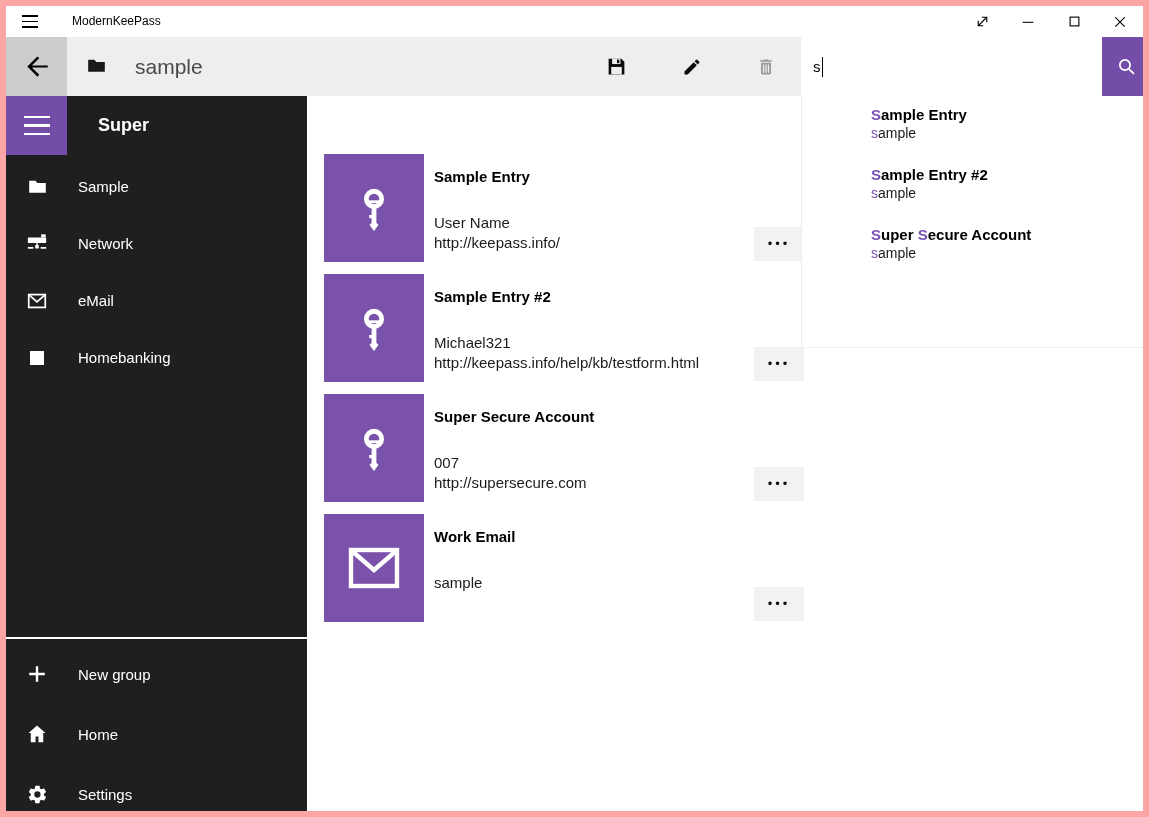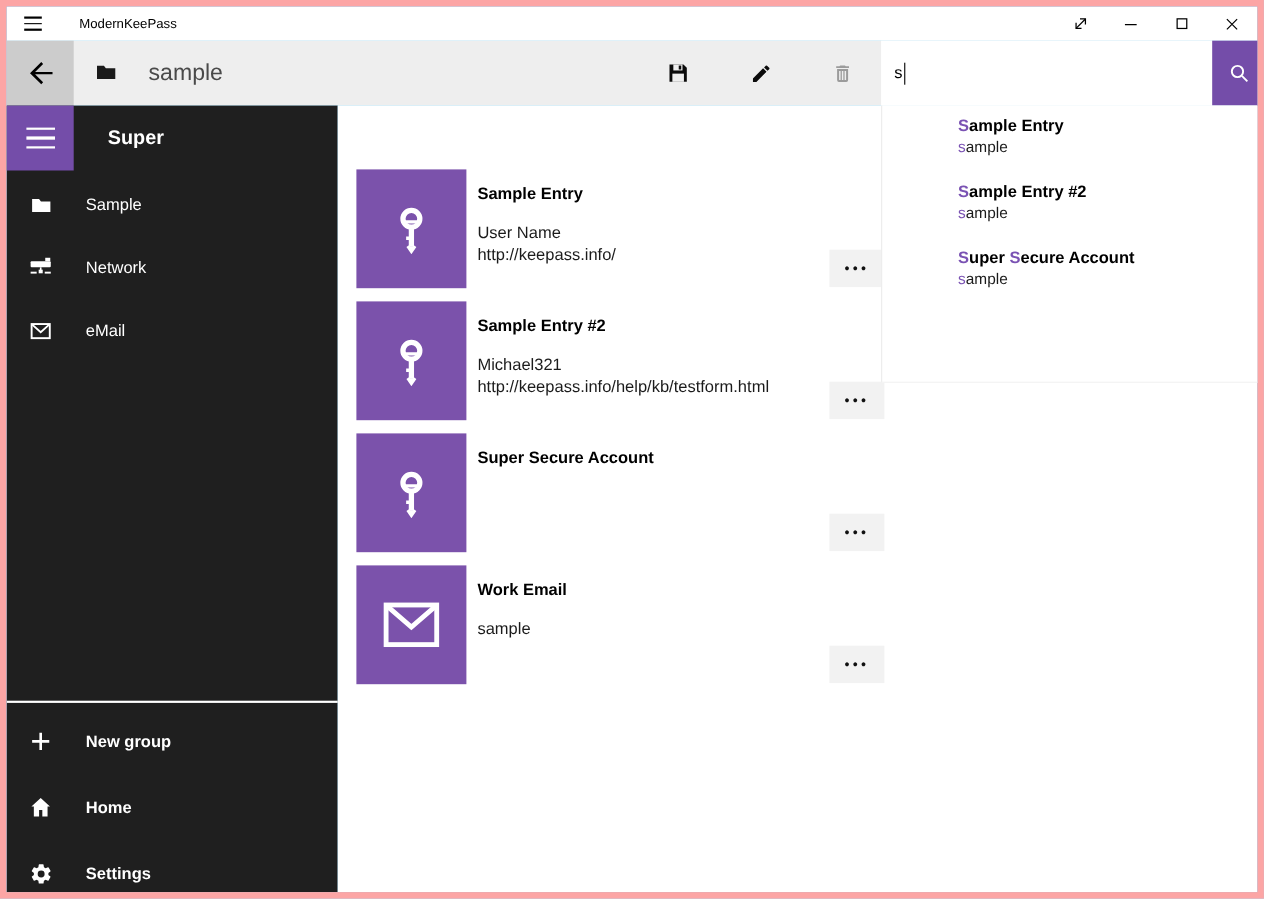--- a/index.html
+++ b/index.html
@@ -33,30 +33,30 @@
   .side-burger .bars { display:flex; flex-direction:column; gap:6px; }
   .side-burger .bars i { display:block; width:26px; height:2.5px; background:#fff; }
   .side-heading { position:absolute; left:92px; top:0; height:59px; line-height:59px; color:#fff; font-size:18px; font-weight:bold; }
   .groups-list { position:absolute; left:0; top:59px; width:100%; padding-top:3px; }
   .side-item { position:relative; height:57px; display:flex; align-items:center; color:#fff; font-size:15px; cursor:default; }
   .side-item .side-icon { position:absolute; left:20px; width:22px; height:22px; display:flex; align-items:center; justify-content:center; }
   .side-item .side-label { position:absolute; left:72px; }
   .side-bottom { position:absolute; left:0; top:541px; width:100%; }
   .side-sep { height:2px; background:#ffffff; width:100%; }
   .side-actions { padding-top:5px; }
-  .side-actions .side-item { height:60px; font-weight:bold; }
+  .side-actions .side-item { height:60px; font-weight:normal; }
 
   
   .main { position:absolute; left:301px; top:90px; right:0; bottom:0; background:#fff; }
   .entries { position:absolute; left:17px; top:58px; width:479px; }
   .entry { position:relative; height:108px; margin-bottom:12px; }
   .tile { position:absolute; left:0; top:0; width:100px; height:108px; display:flex; align-items:center; justify-content:center; }
   .einfo { position:absolute; left:110px; top:0; right:60px; }
   .etitle { margin-top:14px; font-size:15px; font-weight:bold; color:#000; }
-  .esub { margin-top:17px; font-size:15px; line-height:20px; color:#1b1b1b; white-space:nowrap; }
+  .esub { margin-top:28px; font-size:15px; line-height:20px; color:#1b1b1b; white-space:nowrap; }
   .more { position:absolute; right:-1px; bottom:1px; width:50px; height:34px; background:#f2f2f2; border:none; color:#111; font-size:13px; letter-spacing:3px; text-align:center; line-height:30px; }
 
   
   .dropdown { position:absolute; left:795px; top:90px; width:350px; height:252px; background:#fff; border-left:1px solid #ececec; border-right:1px solid #ececec; border-bottom:1px solid #f2f2f2; padding-top:6px; }
   .result { height:60px; padding-left:69px; padding-top:3px; cursor:default; }
   .rtitle { font-size:15px; font-weight:bold; line-height:19px; color:#000; }
   .rsub { font-size:14px; line-height:19px; color:#1b1b1b; }
   .hl { color:#7a52b3; }
 
   svg { display:block; }
@@ -177,20 +177,28 @@
           <span class="side-label">Network</span>
         </div>
         <div class="side-item">
           <span class="side-icon">
             <svg width="22" height="22" viewBox="0 0 24 24" fill="none" stroke="#fff" stroke-width="1.9">
               <rect x="3" y="5" width="18" height="14"></rect>
               <path d="M3.6 5.6 12 13l8.4-7.4"></path>
             </svg>
           </span>
           <span class="side-label">eMail</span>
+        </div>
+        <div class="side-item">
+          <span class="side-icon">
+            <svg width="16" height="16" viewBox="0 0 16 16">
+              <rect x="1" y="1" width="14" height="14" fill="#fff"></rect>
+            </svg>
+          </span>
+          <span class="side-label">Homebanking</span>
         </div>
       </div>
     <div class="side-bottom">
       <div class="side-sep"></div>
       <div class="side-actions">
           <div class="side-item">
             <span class="side-icon">
               <svg width="22" height="22" viewBox="0 0 24 24" fill="#fff">
                 <path d="M10.7 3.5h2.6v7.2h7.2v2.6h-7.2v7.2h-2.6v-7.2H3.5v-2.6h7.2z"></path>
               </svg>
@@ -262,20 +270,24 @@
             <svg width="46" height="46" viewBox="0 0 48 48" fill="none" stroke="#fff">
               <circle cx="24" cy="14.5" r="8" stroke-width="5"></circle>
               <path d="M17.5 17.5h13" stroke-width="3"></path>
               <path d="M24 22.5v18.5" stroke-width="5"></path>
               <path d="M24 33h-5" stroke-width="3.4"></path>
               <path d="M20.5 40.5 24 45.5l3.5-5" stroke-width="3" fill="#fff"></path>
             </svg>
           </div>
           <div class="einfo">
             <div class="etitle">Super Secure Account</div>
+            <div class="esub">
+              <div>007</div>
+              <div>http://supersecure.com</div>
+            </div>
           </div>
           <button class="more">•••</button>
         </div>
         <div class="entry">
           <div class="tile" style="background:#7b52ab">
             <svg width="52" height="42" viewBox="0 0 52 42" fill="none" stroke="#fff" stroke-width="4.4">
               <rect x="3" y="3" width="46" height="36"></rect>
               <path d="M4.5 4.5 26 23 47.5 4.5"></path>
             </svg>
           </div>

